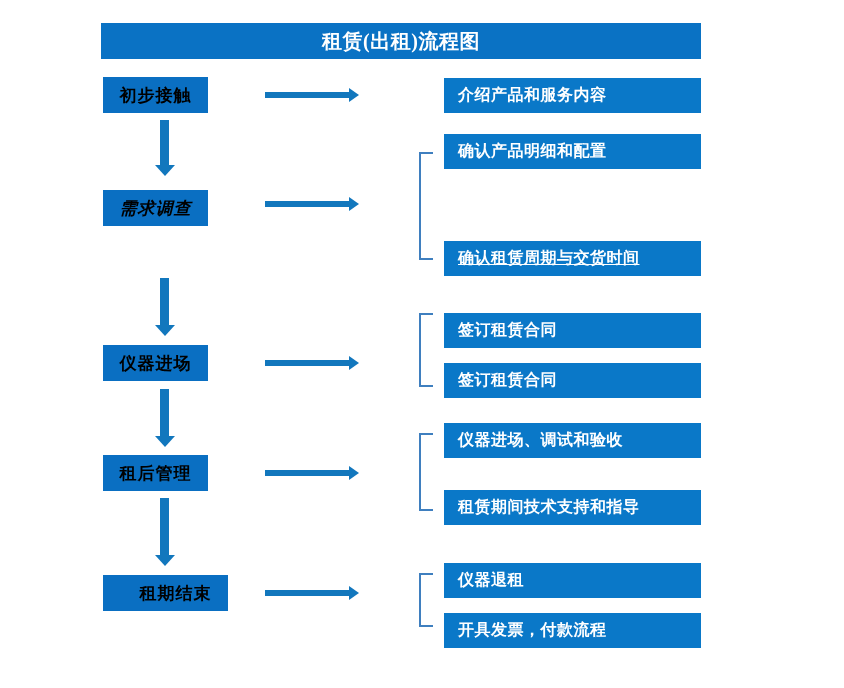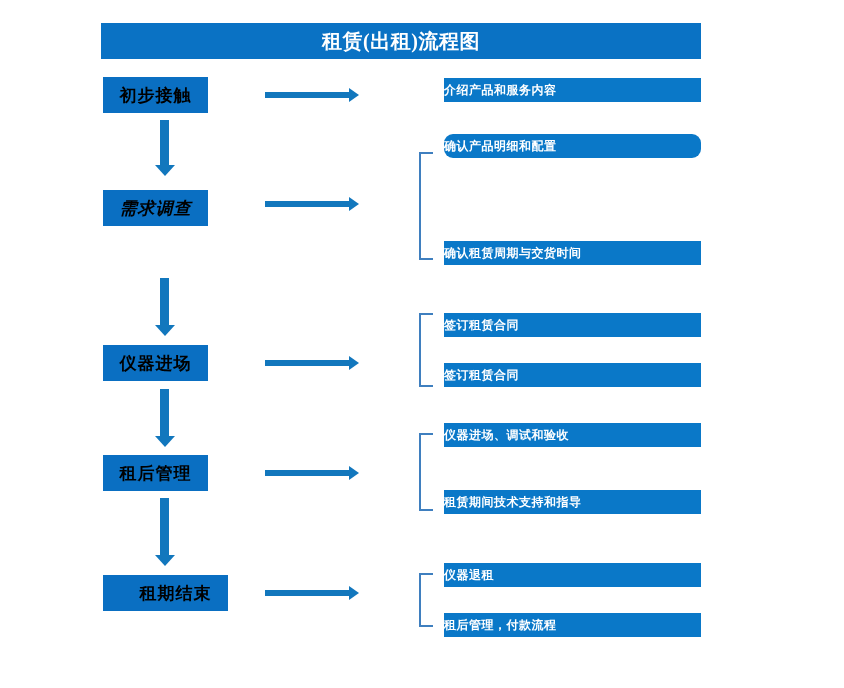--- a/index.html
+++ b/index.html
@@ -53,27 +53,28 @@
     align-items: center;
     justify-content: center;
     letter-spacing: 1px;
   }
 
   
   .detail-box {
     position: absolute;
     left: 444px;
     width: 257px;
-    height: 24px;
+    height: 35px;
     background: #0a78c8;
     color: #ffffff;
-    font-size: 12px;
+    font-size: 16px;
     font-weight: bold;
     display: flex;
     align-items: center;
+    padding-left: 14px;
     box-sizing: border-box;
     letter-spacing: 0.5px;
   }
 
   
   .v-arrow {
     position: absolute;
     left: 155px;
     width: 20px;
   }
@@ -196,30 +197,30 @@
   <div class="bracket" style="top:152px; height:108px;"></div>
 
   <div class="bracket" style="top:313px; height:74px;"></div>
 
   <div class="bracket" style="top:433px; height:78px;"></div>
 
   <div class="bracket" style="top:573px; height:54px;"></div>
 
   <div class="detail-box" style="top:78px;">介绍产品和服务内容</div>
 
-  <div class="detail-box" style="top:134px;border-radius:9px;">确认产品明细和配置</div>
-
-
-  <div class="detail-box" style="top:241px;">确认租赁周期与交货时间</div>
+  <div class="detail-box" style="top:134px;">确认产品明细和配置</div>
+
+
+  <div class="detail-box" style="top:241px;text-decoration:underline;">确认租赁周期与交货时间</div>
 
   <div class="detail-box" style="top:313px;">签订租赁合同</div>
 
   <div class="detail-box" style="top:363px;">签订租赁合同</div>
 
   <div class="detail-box" style="top:423px;">仪器进场、调试和验收</div>
 
   <div class="detail-box" style="top:490px;">租赁期间技术支持和指导</div>
 
   <div class="detail-box" style="top:563px;">仪器退租</div>
 
-  <div class="detail-box" style="top:613px;">租后管理，付款流程</div>
+  <div class="detail-box" style="top:613px;">开具发票，付款流程</div>
 
 </div>
 
 </body></html>

